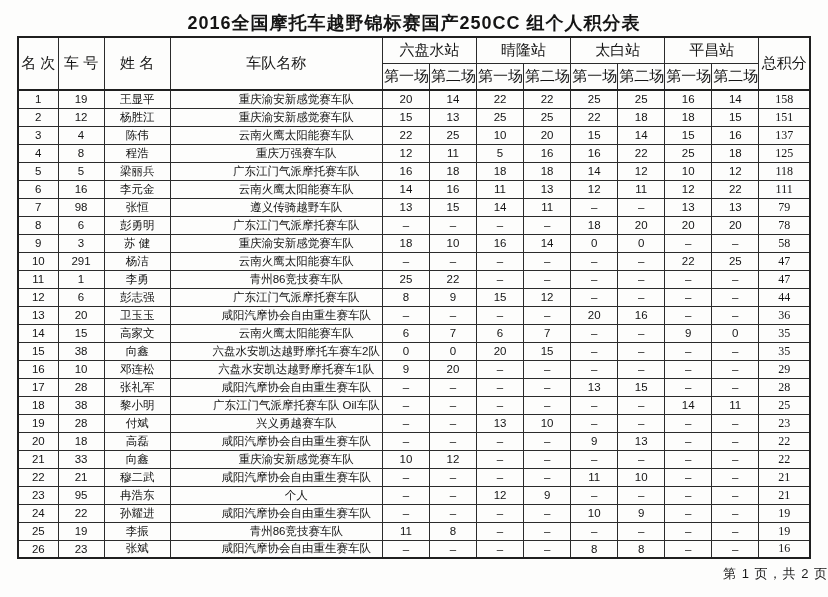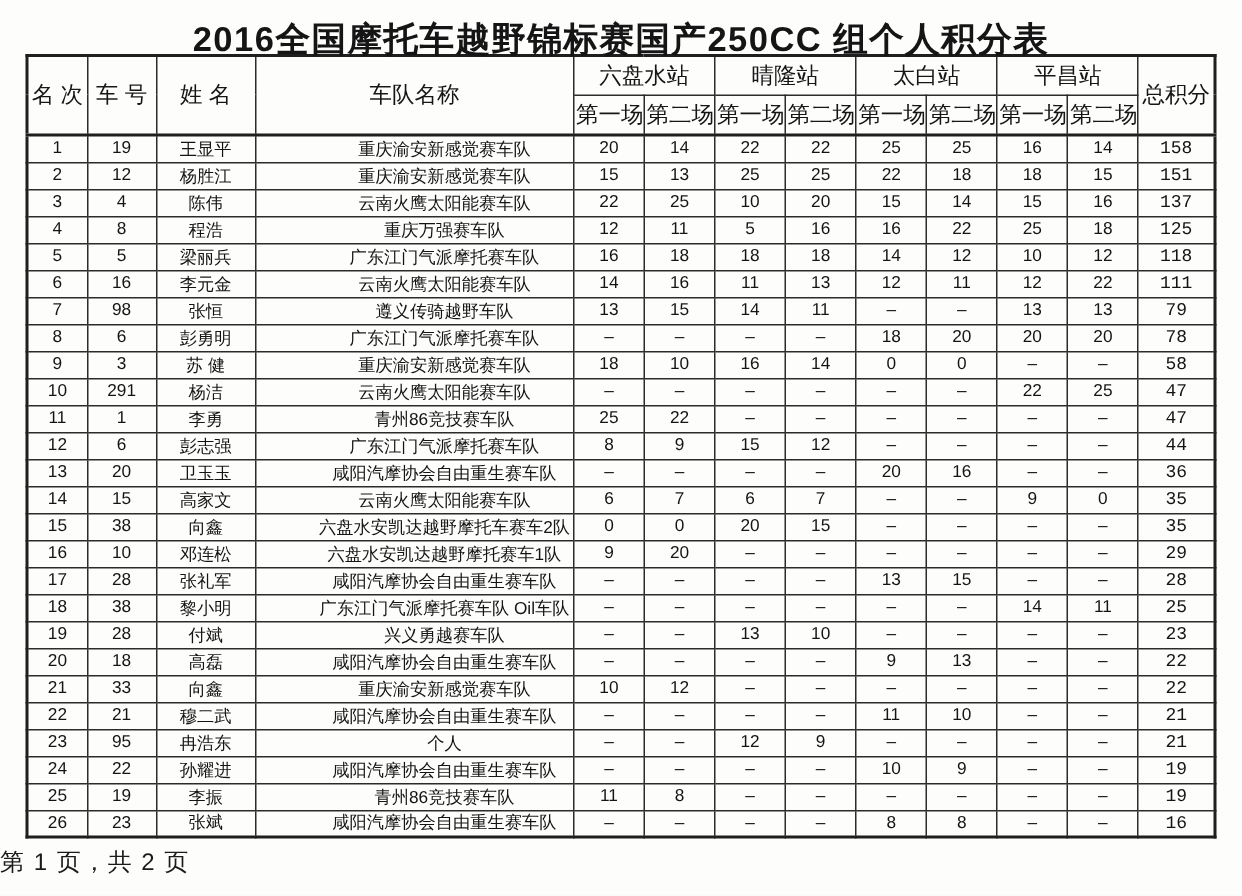--- a/index.html
+++ b/index.html
@@ -15,21 +15,21 @@
     width: 828px;
     height: 597px;
     background: #fdfdfc;
     overflow: hidden;
   }
   .title {
     margin: 0;
     padding-top: 11px;
     height: 33px;
     text-align: center;
-    font-size: 23px;
+    font-size: 18px;
     font-weight: bold;
     letter-spacing: 1px;
     color: #151515;
   }
   table.score-table {
     border-collapse: collapse;
     table-layout: fixed;
     width: 794px;
     margin: 3px auto 0 17px;
     border: 2px solid #1f1f1f;
@@ -49,24 +49,24 @@
   }
   .score-table thead tr.station-row { height: 26px; }
   .score-table thead tr.race-row { height: 27px; }
   .score-table thead { border-bottom: 2px solid #1f1f1f; }
   .score-table tbody tr { height: 18px; }
   .score-table tbody td {
     font-size: 11.5px;
     color: #141414;
   }
   .score-table tbody td.team { font-size: 11.5px; letter-spacing: 0; padding-left: 41px; }
-  .score-table tbody td.total { font-size: 12px; font-family: Liberation Mono, monospace; }
+  .score-table tbody td.total { font-size: 12px; font-family: Liberation Serif, serif; }
   .footer {
-    text-align: left;
-    font-size: 16px;
+    text-align: right;
+    font-size: 13px;
     margin-top: 6px;
     color: #1a1a1a;
     letter-spacing: 1px;
   }
 </style>
 </head>
 <body>
 
 <div class="page">
   <h1 class="title">2016全国摩托车越野锦标赛国产250CC 组个人积分表</h1>

